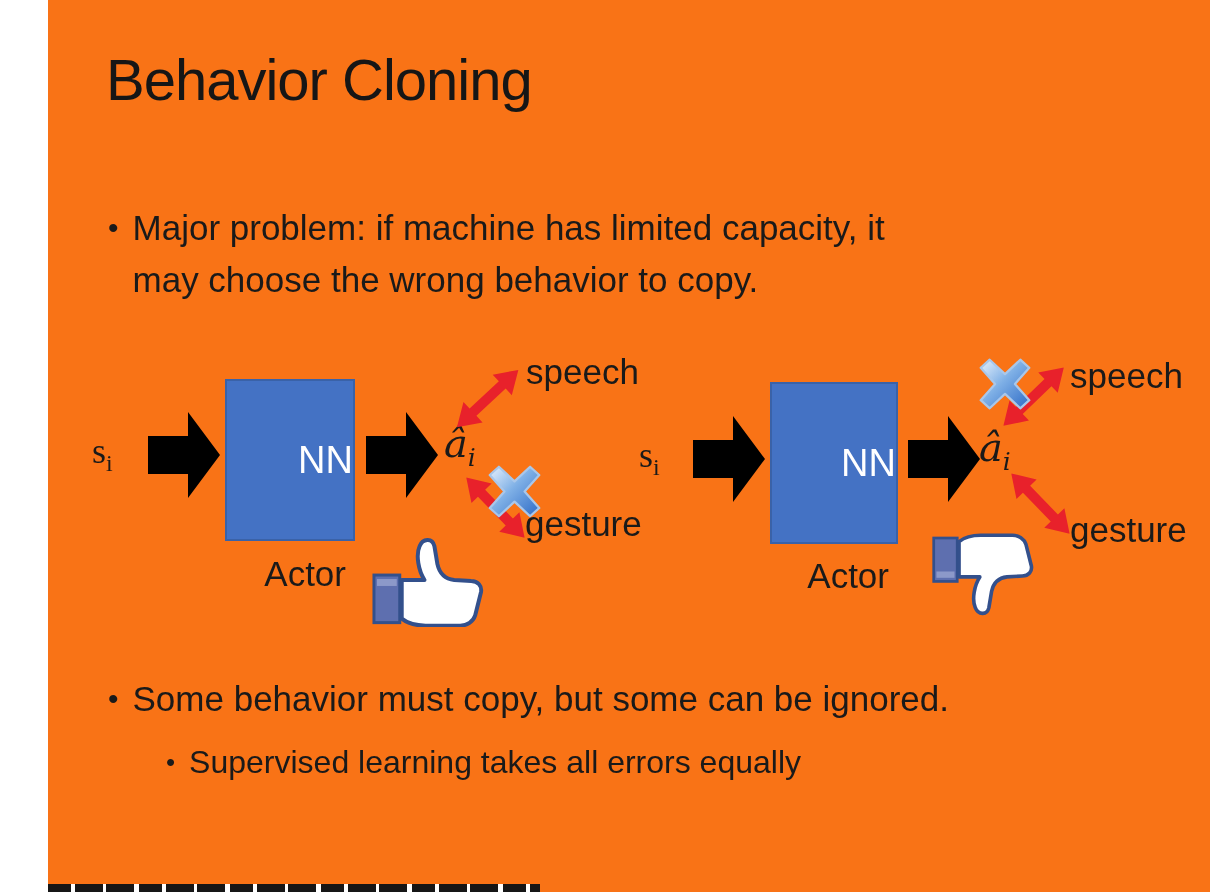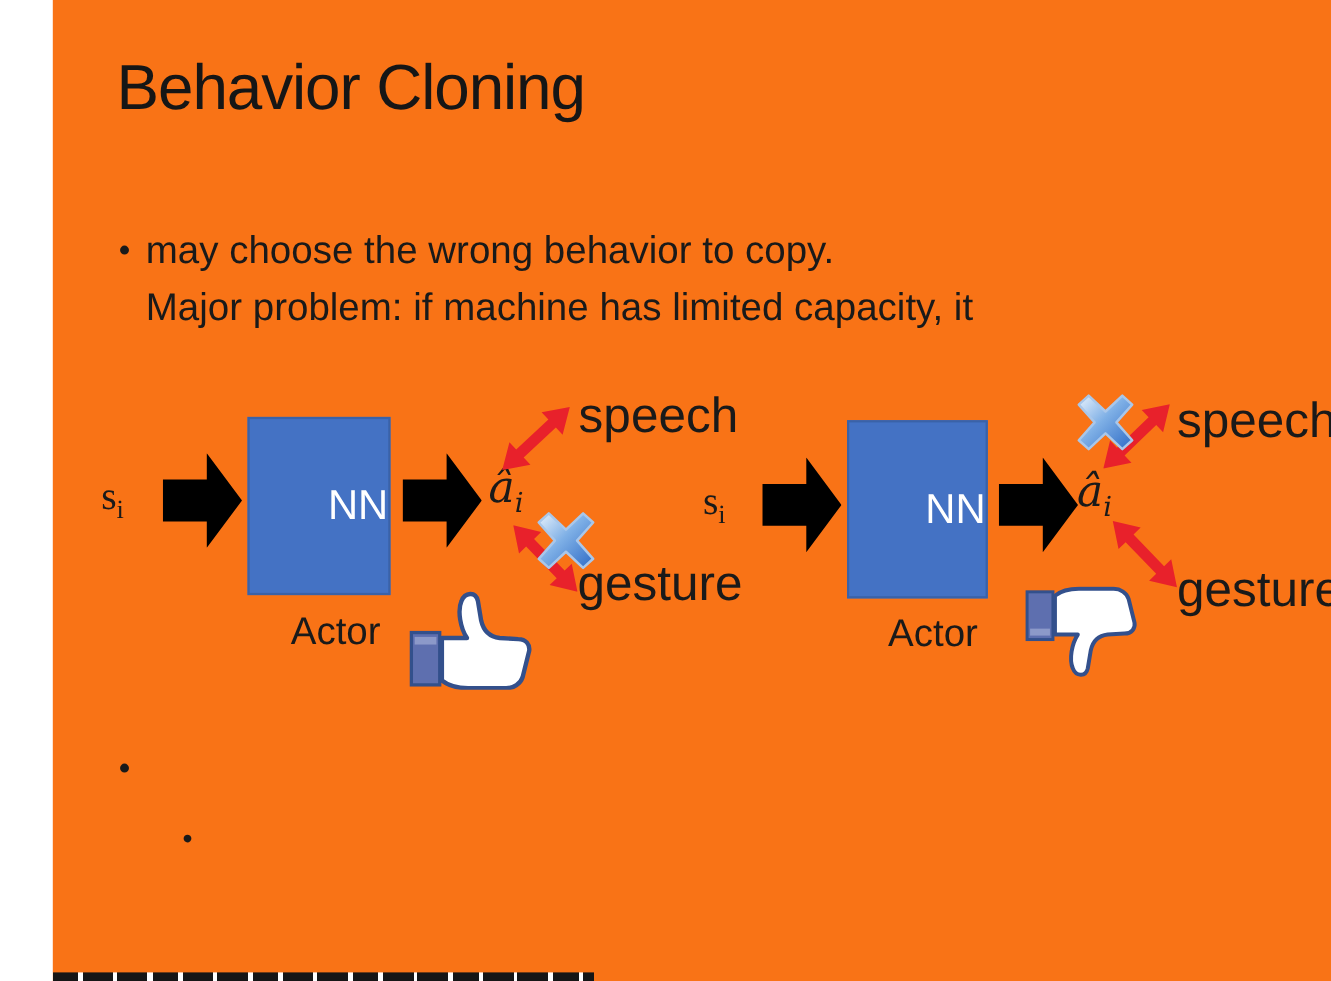--- a/index.html
+++ b/index.html
@@ -19,21 +19,21 @@
   .b3 { left:118px; top:740px; width:1000px; font-size:32px; line-height:44px; }
   .b3 .bullet-glyph { font-size:26px; line-height:44px; margin-right:14px; }
 
   .io-label { font-size:36px;font-family:Liberation Serif, serif; }
   .io-label sub { font-size:24px; }
   .nn-box { width:130px; height:162px; background:#4472C4; border:2px solid #3A62A8;
             display:flex; align-items:center; justify-content:flex-end; }
   .nn-text { color:#ffffff; font-size:38px; }
   .math-out { font-family:"DejaVu Serif", serif; font-style:italic; font-size:40px; }
   .math-out sub { font-size:25px; }
-  .diag-label { font-size:45px; }
+  .diag-label { font-size:35px; }
   .actor-label { font-size:35px; width:110px; text-align:right; }
   .rot { transform-origin:50% 50%; }
 
   .clip-strip { left:0; top:884px; width:492px; height:8px;
     background:
       repeating-linear-gradient(90deg,
         #161616 0 23px, #ffffff 23px 27px,
         #161616 27px 55px, #ffffff 55px 58px,
         #161616 58px 86px, #ffffff 86px 91px);
   }
@@ -41,22 +41,22 @@
 </head>
 <body>
 
 <div class="slide">
 
   <div class="abs title">Behavior Cloning</div>
 
   <div class="abs bullet-row b1">
     <span class="bullet-glyph">•</span>
     <span>
+      <span style="display:block">Major problem: if machine has limited capacity, it</span>
       <span style="display:block">may choose the wrong behavior to copy.</span>
-      <span style="display:block">Major problem: if machine has limited capacity, it</span>
     </span>
   </div>
 
   <div class="abs" style="left:0;top:0;">
 
     <div class="abs io-label" style="left:44px; top:430px;">
       <span>s</span><sub>i</sub>
     </div>
 
     <span class="abs" style="left:100px; top:412px;">
@@ -174,21 +174,23 @@
       <svg width="104" height="86" viewBox="0 0 115 92" style="transform:scaleY(-1);" aria-hidden="true">
         <rect x="3" y="40" width="26" height="48" fill="#5E6FAF" stroke="#33508C" stroke-width="3"></rect>
         <rect x="6" y="44" width="20" height="7" fill="#8C99C9"></rect>
         <path d="M31,45 L54,45 C48,36 45,20 49,11 C52,3 62,2 64,11 L67,29 C69,38 75,44 84,45 L101,46 C108,46 112,51 111,57 L105,81 C103,87 97,91 90,91 L55,91 C45,91 36,88 31,84 Z" fill="#FFFFFF" stroke="#33508C" stroke-width="4" stroke-linejoin="round"></path>
       </svg>
     </span>
   </div>
 
   <div class="abs bullet-row b2">
     <span class="bullet-glyph">•</span>
+    <span>Some behavior must copy, but some can be ignored.</span>
   </div>
 
   <div class="abs bullet-row b3">
     <span class="bullet-glyph">•</span>
+    <span>Supervised learning takes all errors equally</span>
   </div>
 
   <div class="abs clip-strip"></div>
 
 </div>
 
 </body></html>

